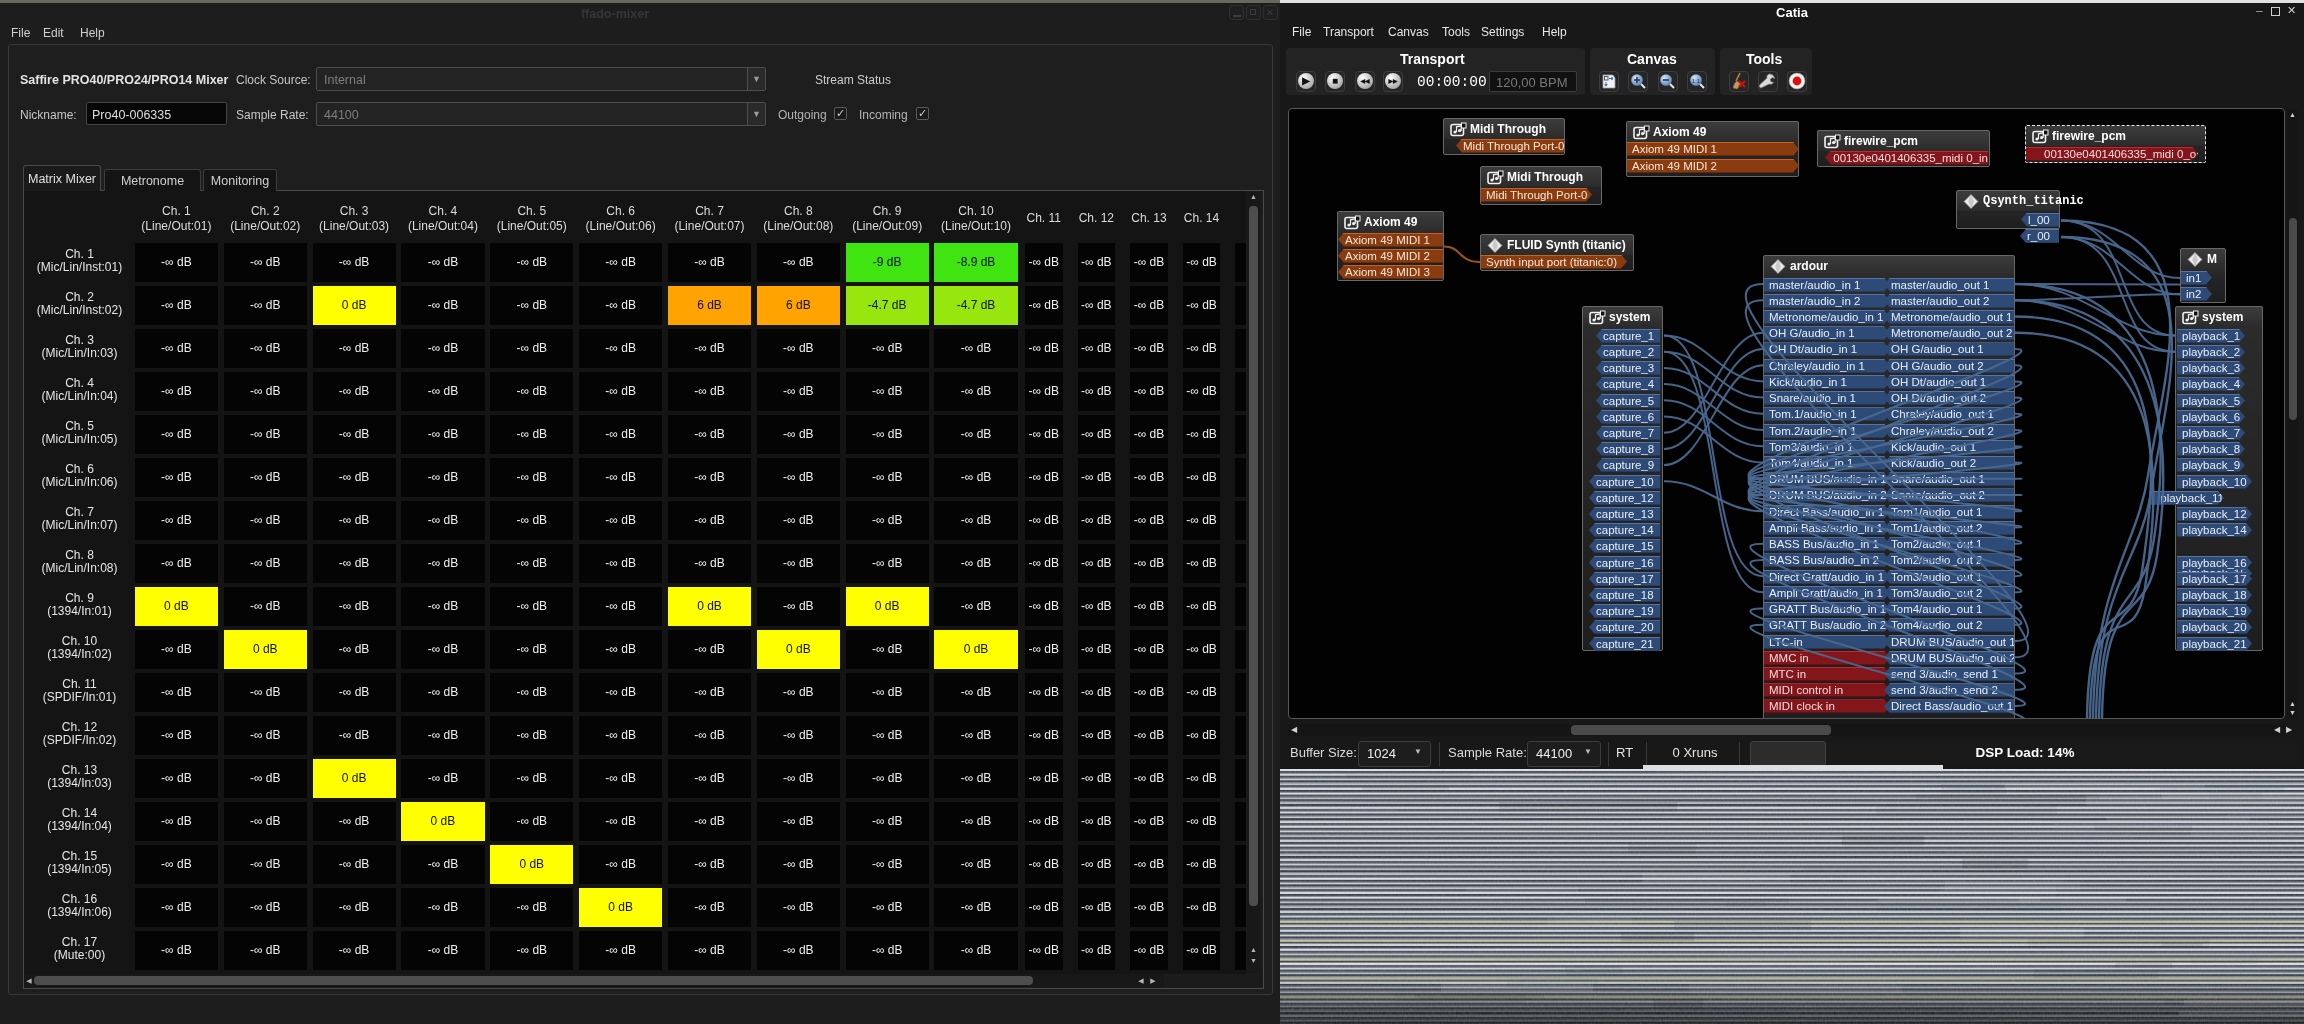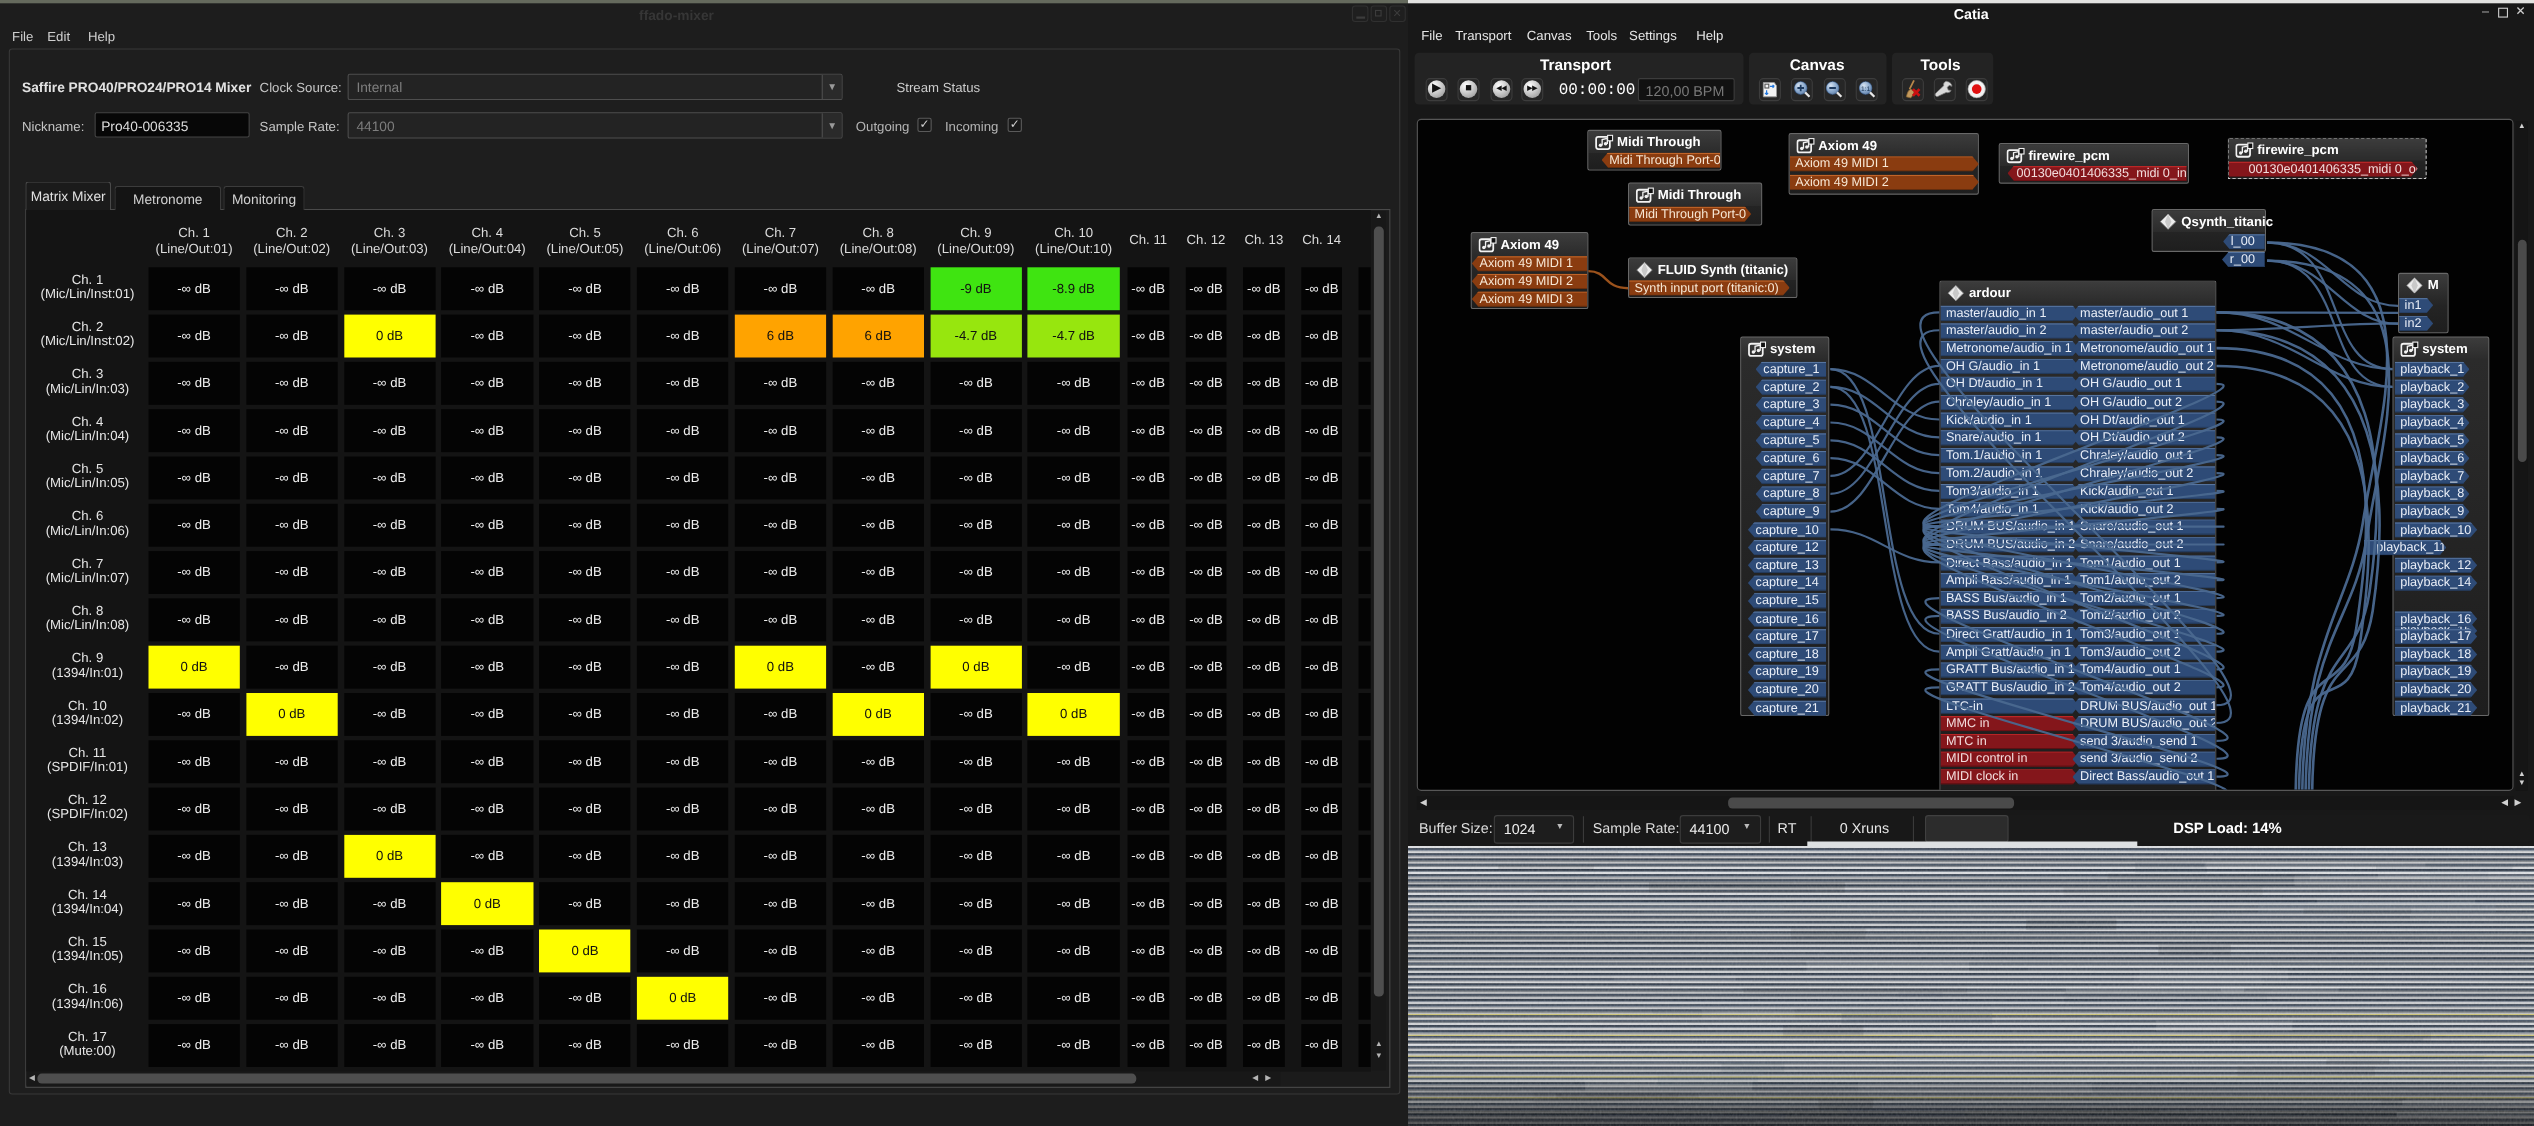--- a/index.html
+++ b/index.html
@@ -459,21 +459,21 @@
       <div class="port pm tipL" style="left:49px;top:139.7px;width:105px;height:14px;padding-left:5px;">Axiom 49 MIDI 2</div>
       <div class="port pm tipL" style="left:49px;top:155.9px;width:105px;height:14px;padding-left:5px;">Axiom 49 MIDI 3</div>
       <div style="left:191px;top:125px;width:154px;height:37px;background:linear-gradient(180deg,#3c3c3c 0,#2b2b2b 20px,#242424 55%,#1e1e1e 100%);border:1px solid #686868;border-radius:2px;overflow:visible;">
         <svg style="position:absolute;left:6px;top:3px;" width="16" height="15" viewBox="0 0 16 15">
           <path d="M8 0.5L15 7.5L8 14.5L1 7.5Z" fill="#ececec" stroke="#888" stroke-width="0.8"></path>
           <path d="M8 0.5L11 7.5L8 14.5L5.2 7.5Z" fill="#c9c9c9"></path>
         </svg>
         <div class="ntitle" style="padding-left:26px;">FLUID Synth (titanic)</div>
       </div>
       <div class="port pm tipR" style="left:192px;top:145.5px;width:146px;height:14px;padding-left:5px;">Synth input port (titanic:0)</div>
-      <div style="left:667px;top:81px;width:104px;height:39px;background:linear-gradient(180deg,#3c3c3c 0,#2b2b2b 20px,#242424 55%,#1e1e1e 100%);border:1px solid #686868;border-radius:2px;overflow:visible;">
+      <div style="left:667px;top:81px;width:104px;height:39px;background:linear-gradient(180deg,#3c3c3c 0,#2b2b2b 20px,#242424 55%,#1e1e1e 100%);border:1px solid #686868;border-radius:2px;overflow:visible;font-family:Liberation Mono, monospace;">
         <svg style="position:absolute;left:6px;top:3px;" width="16" height="15" viewBox="0 0 16 15">
           <path d="M8 0.5L15 7.5L8 14.5L1 7.5Z" fill="#ececec" stroke="#888" stroke-width="0.8"></path>
           <path d="M8 0.5L11 7.5L8 14.5L5.2 7.5Z" fill="#c9c9c9"></path>
         </svg>
         <div class="ntitle" style="padding-left:26px;">Qsynth_titanic</div>
       </div>
       <div class="port pa tipL" style="left:732px;top:103.5px;width:38px;height:14px;padding-left:5px;">l_00</div>
       <div class="port pa tipL" style="left:731px;top:120px;width:39px;height:14px;padding-left:5px;">r_00</div>
       <div style="left:891px;top:139px;width:46px;height:55px;background:linear-gradient(180deg,#3c3c3c 0,#2b2b2b 20px,#242424 55%,#1e1e1e 100%);border:1px solid #686868;border-radius:2px;overflow:visible;">
         <svg style="position:absolute;left:6px;top:3px;" width="16" height="15" viewBox="0 0 16 15">

